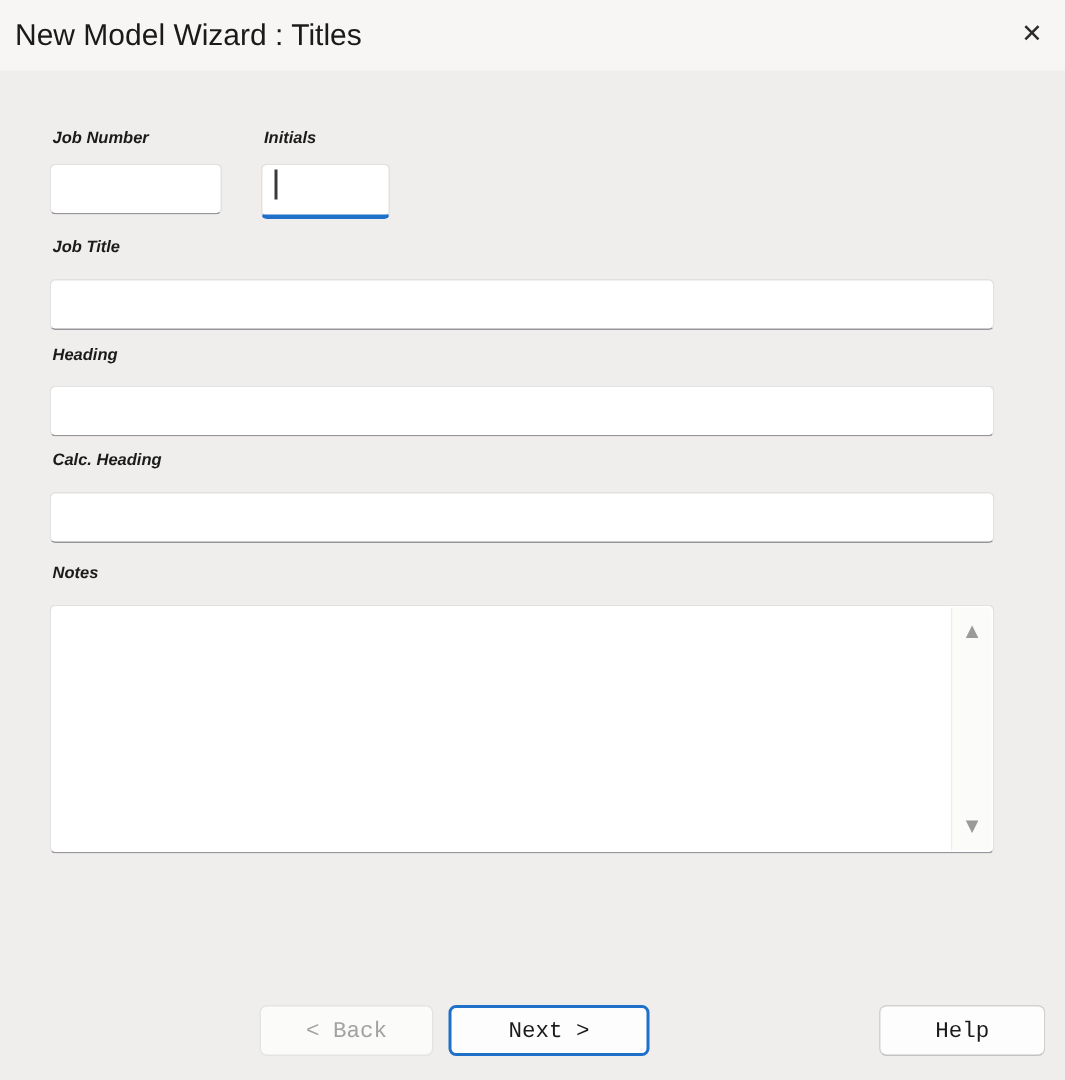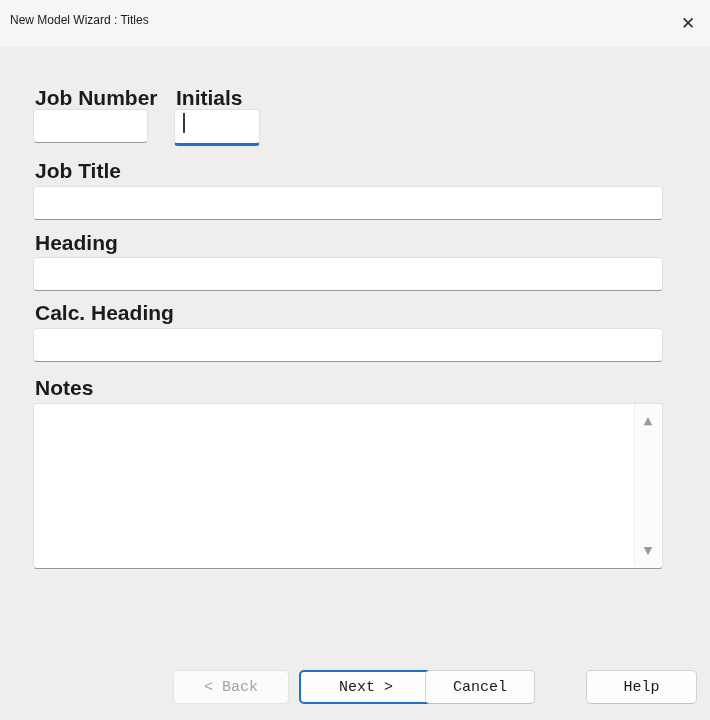--- a/index.html
+++ b/index.html
@@ -14,35 +14,36 @@
     width: 710px; height: 720px;
     background: #efeeec;
   }
   
   .titlebar {
     position: absolute; left: 0; top: 0; right: 0; height: 47px;
     background: #f7f6f4;
   }
   .titlebar .title {
     position: absolute; left: 10px; top: 13px;
-    font-size: 12px; color: #1a1a1a; white-space: nowrap;
+    font-size: 20px; color: #1a1a1a; white-space: nowrap;
   }
   .close-btn {
     position: absolute; right: 4px; top: 5px;
     width: 36px; height: 36px;
     background: transparent; border: none;
     font-size: 17px; color: #2b2b2b; line-height: 36px; text-align: center;
     padding: 0; cursor: default;
     font-family: "DejaVu Sans", sans-serif;
   }
   
   .field-label {
     position: absolute;
-    font-size: 21px; font-weight: bold; color: #1b1b1b;
+    font-size: 11px; font-weight: bold; color: #1b1b1b;
     white-space: nowrap;
+    font-style: italic;
   }
   
   .text-field {
     position: absolute; box-sizing: border-box;
     height: 34px;
     background: #ffffff;
     border: 1px solid #e2e1df;
     border-bottom-color: #96969a;
     border-radius: 4px;
     padding: 0 8px;
@@ -134,16 +135,15 @@
   <span class="field-label" style="left:35px; top:376px;">Notes</span>
   <div class="notes-field">
     <div class="vscrollbar">
       <span class="scroll-arrow up">▲</span>
       <span class="scroll-arrow down">▼</span>
     </div>
   </div>
 
   <button class="btn back" disabled="">&lt; Back</button>
   <button class="btn next">Next &gt;</button>
-  <button class="btn cancel">Cancel</button>
   <button class="btn help">Help</button>
 
 </div>
 
 </body></html>

